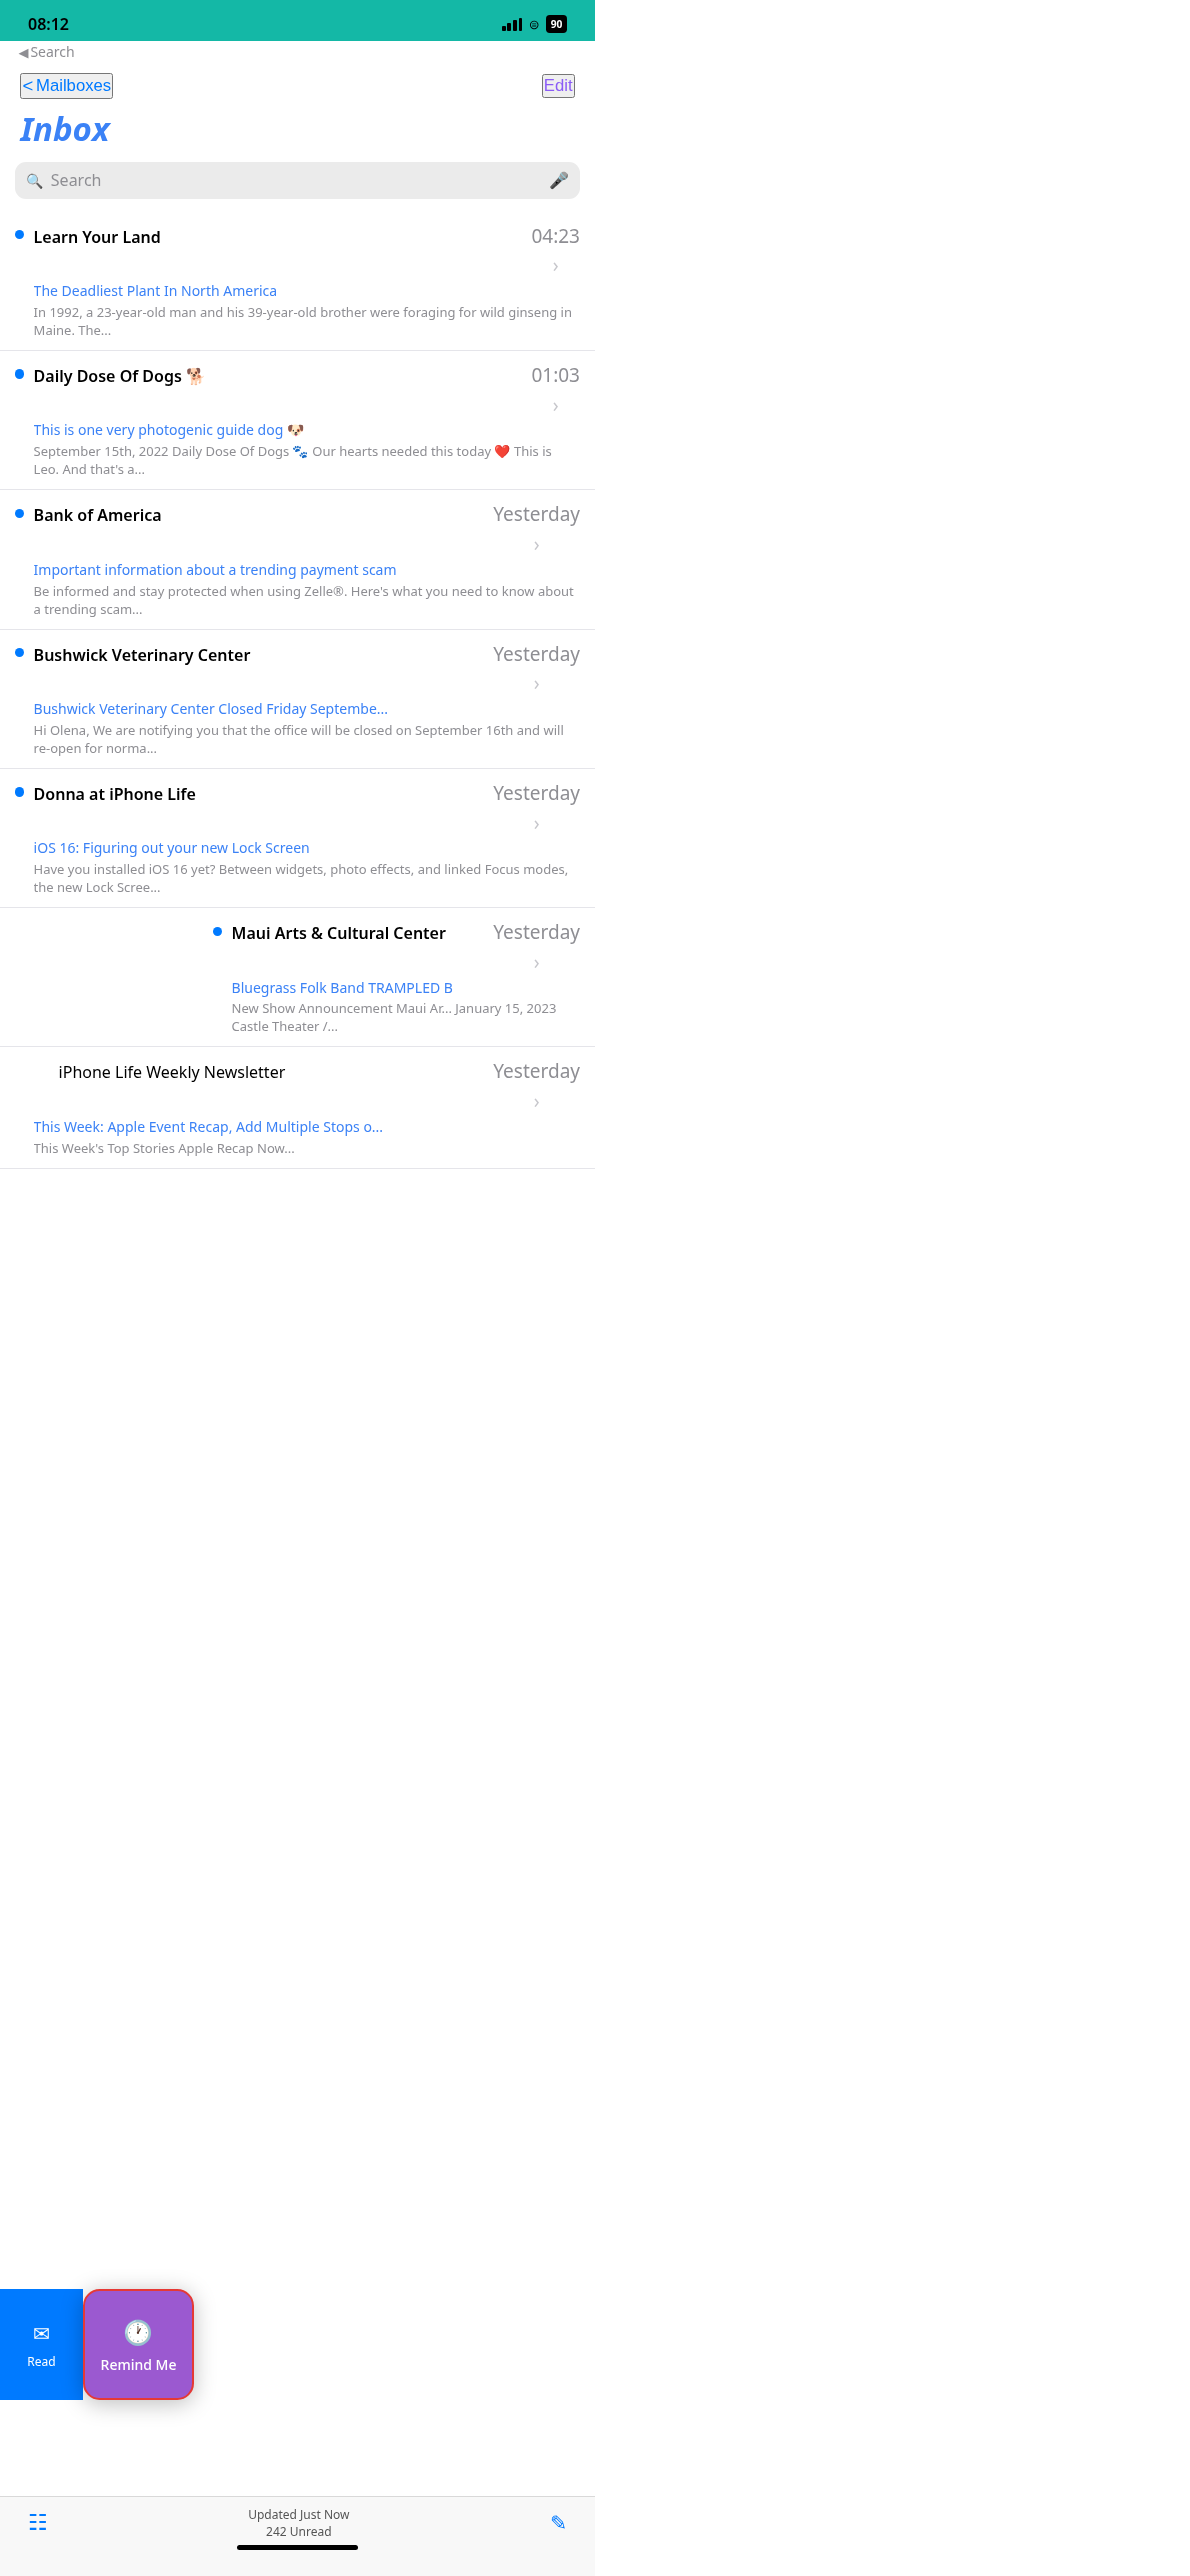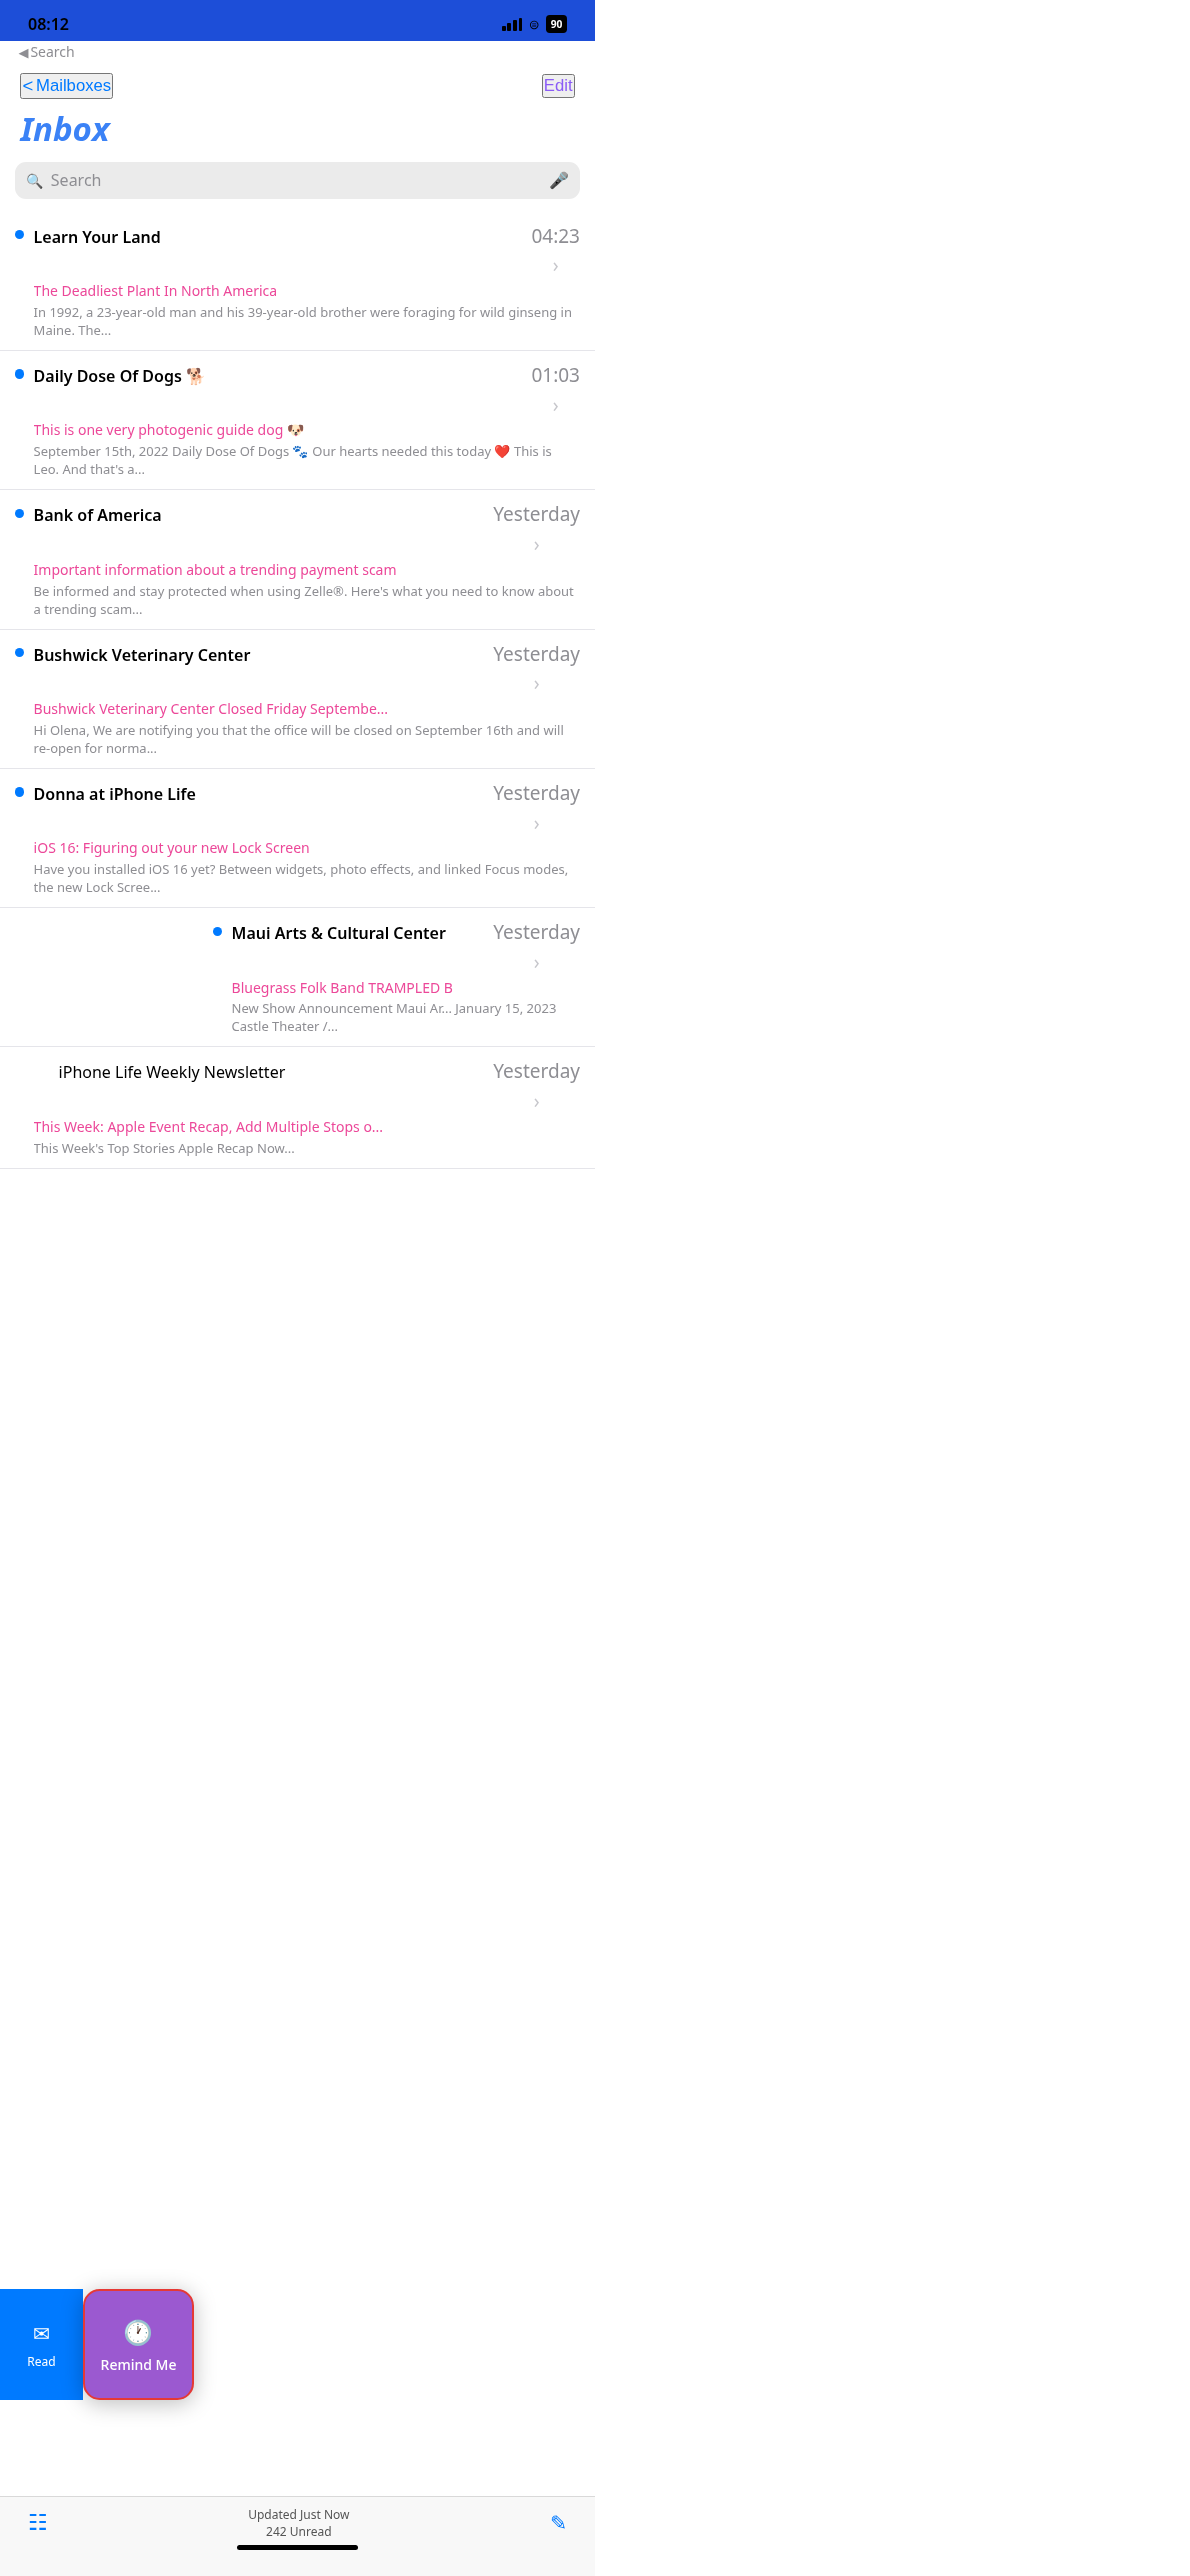--- a/index.html
+++ b/index.html
@@ -11,21 +11,21 @@
       font-family: -apple-system, 'SF Pro Text', 'Helvetica Neue', sans;
       overflow-x: hidden;
     }
 
     
     .status-bar {
       display: flex;
       justify-content: space-between;
       align-items: center;
       padding: 13px 28px 5.6px;
-      background: #1d4ed8;
+      background: #14b8a6;
     }
     .status-time {
       font-size: 16px;
       font-weight: 600;
       color: #000;
     }
     .status-icons {
       display: flex;
       align-items: center;
       gap: 6.5px;
@@ -165,21 +165,21 @@
       display: flex;
       align-items: center;
       gap: 3.7px;
       color: #8E8E93;
       font-size: 19px;
       flex-shrink: 0;
       flex-direction: column;
     }
     .email-subject {
       font-size: 14px;
-      color: #ec4899;
+      color: #3b82f6;
       margin-bottom: 2.8px;
       white-space: nowrap;
       overflow: hidden;
       text-overflow: ellipsis;
     }
     .email-preview {
       font-size: 13px;
       color: #8E8E93;
       overflow: hidden;
       display: -webkit-box;

